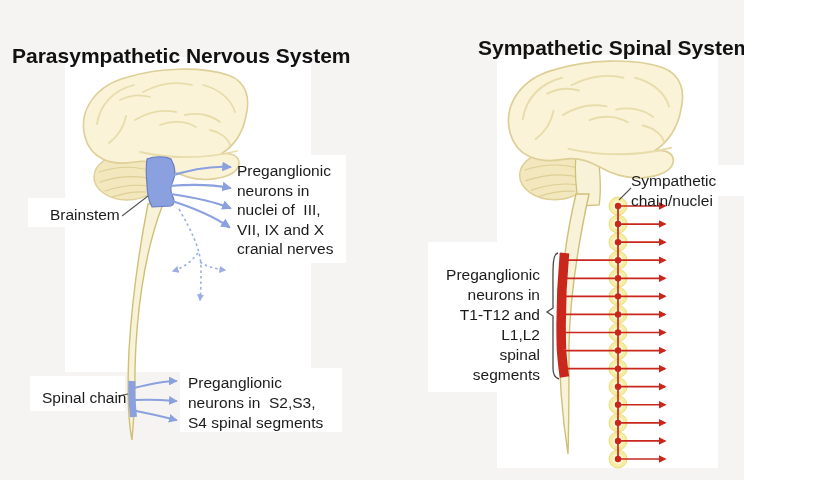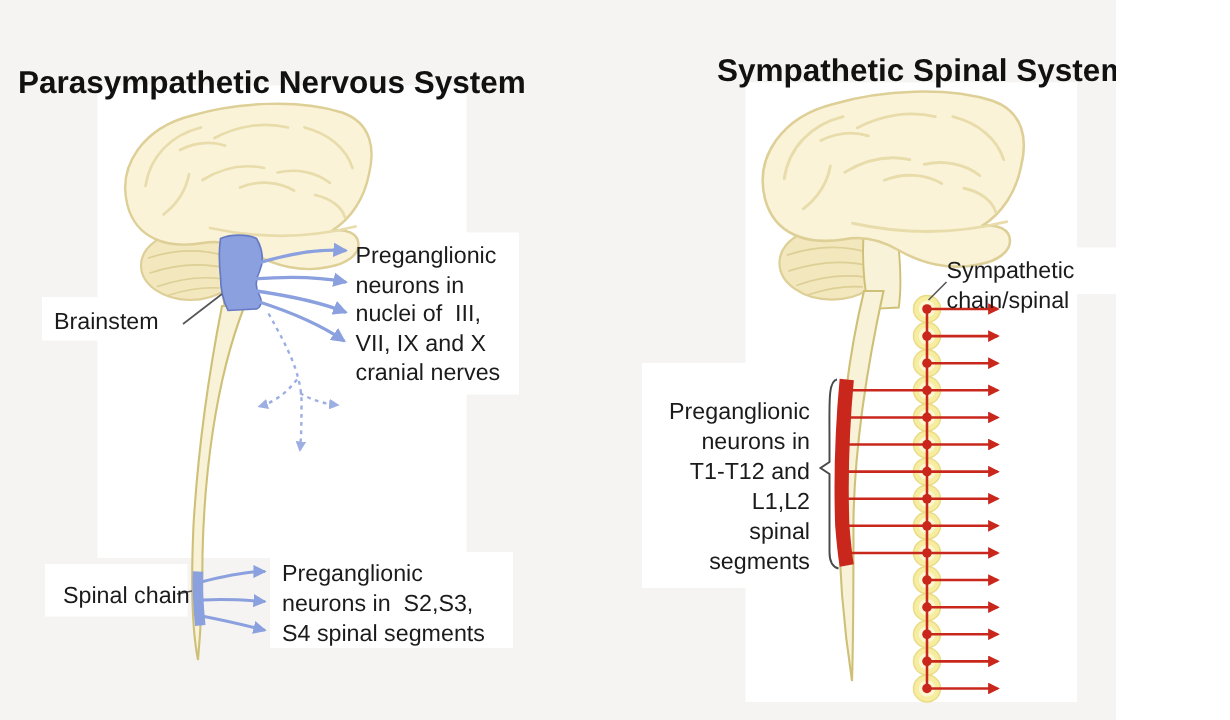--- a/index.html
+++ b/index.html
@@ -166,32 +166,32 @@
         <circle cx="618" cy="422.84000000000003" r="3.2" class="red-dot"></circle>
         <circle cx="618" cy="440.90999999999997" r="3.2" class="red-dot"></circle>
         <circle cx="618" cy="458.98" r="3.2" class="red-dot"></circle>
       </g>
     <path class="pointer" d="M 631,188 L 619,200"></path>
   </svg>
 
   <div class="title" style="left:12px;top:44px;">Parasympathetic Nervous System</div>
   <div class="title" style="left:478px;top:36px;">Sympathetic Spinal System</div>
 
-  <div class="lbl" style="left:36px;top:205px;">Brainstem</div>
+  <div class="lbl" style="left:50px;top:205px;">Brainstem</div>
   <div class="lbl" style="left:237px;top:161px;">Preganglionic
 neurons in
 nuclei of  III,
 VII, IX and X
 cranial nerves</div>
   <div class="lbl" style="left:42px;top:388px;">Spinal chain</div>
   <div class="lbl" style="left:188px;top:373px;line-height:20px;">Preganglionic
 neurons in  S2,S3,
 S4 spinal segments</div>
 
-  <div class="lbl" style="left:631px;top:171px;">Sympathetic chain/spinal</div>
+  <div class="lbl" style="left:631px;top:171px;">Sympathetic chain/nuclei</div>
   <div class="lbl" style="left:432px;top:265px;width:108px;text-align:right;line-height:20px;">Preganglionic
 neurons in
 T1-T12 and
 L1,L2
 spinal
 segments</div>
 
 </div>
 
 </body></html>

